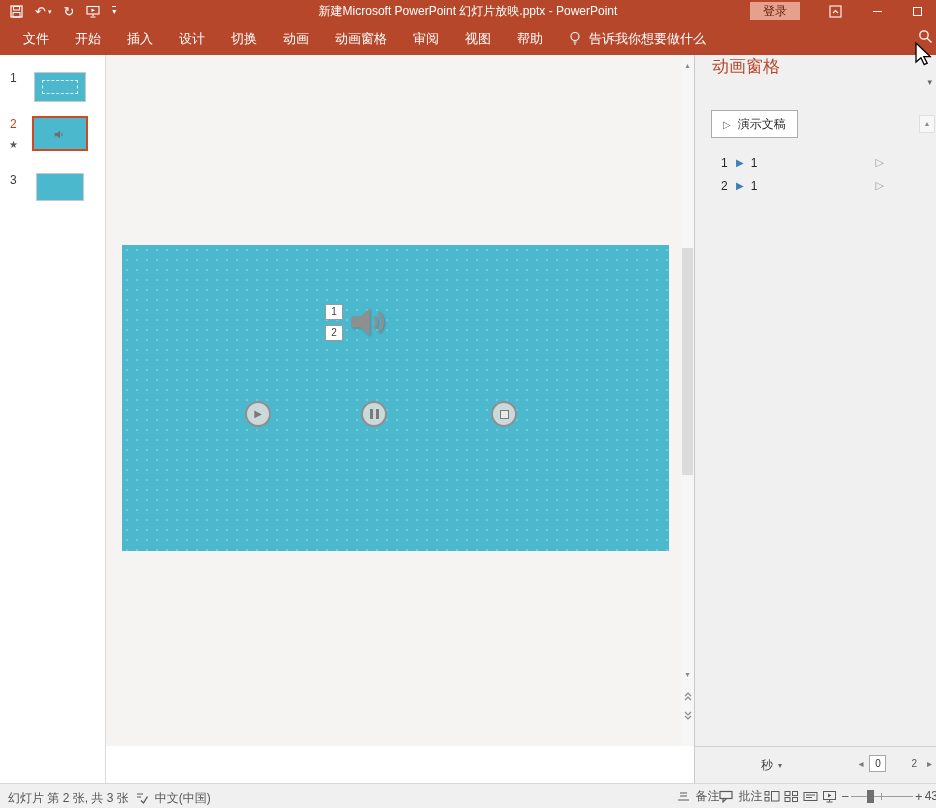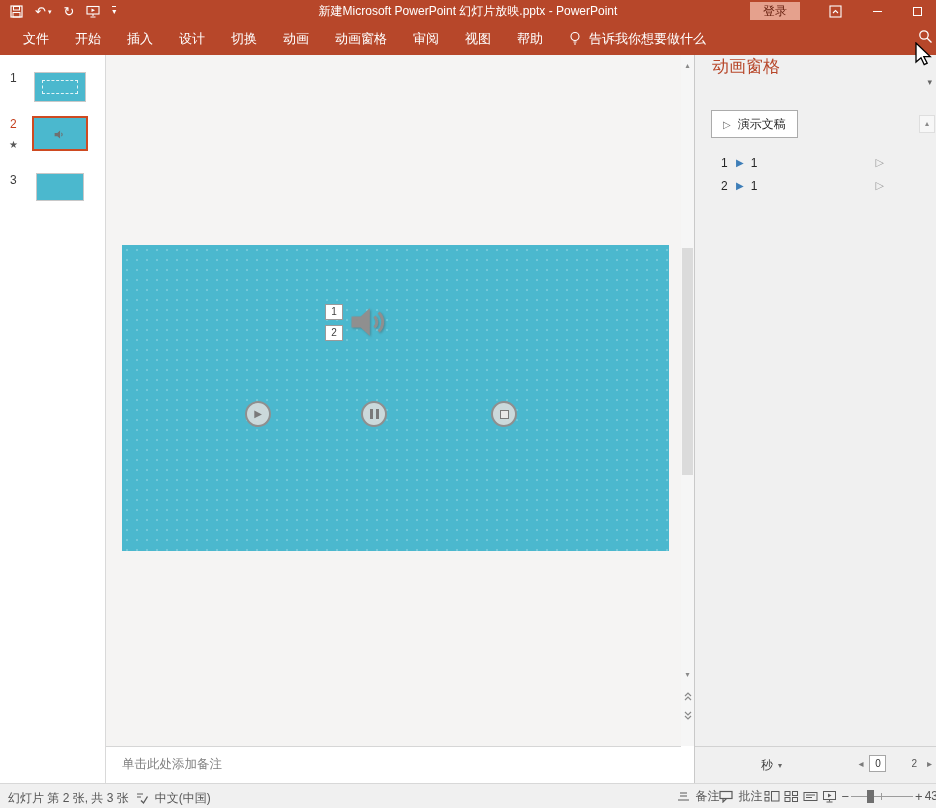--- a/index.html
+++ b/index.html
@@ -249,23 +249,20 @@
         <path d="M2,5 L5,2 L8,5 M2,9 L5,6 L8,9" fill="none" stroke="#8a8a8a" stroke-width="1.2"></path>
       </svg>
     </div>
     <div class="sb-nav sb-next">
       <svg width="10" height="11" viewBox="0 0 10 11">
         <path d="M2,2 L5,5 L8,2 M2,6 L5,9 L8,6" fill="none" stroke="#8a8a8a" stroke-width="1.2"></path>
       </svg>
     </div>
   </div>
 
-  <div class="notes">
-    <span>单击此处添加备注</span>
-  </div>
 
   <div class="animpane">
     <div class="ap-title">动画窗格</div>
     <button class="ap-chevron">▾</button>
     <button class="playall">
       <span class="pa-ic">▷</span>
       <span>演示文稿</span>
     </button>
     <div class="ap-scrollup">▴</div>
     <div class="ap-row ap-row1">

